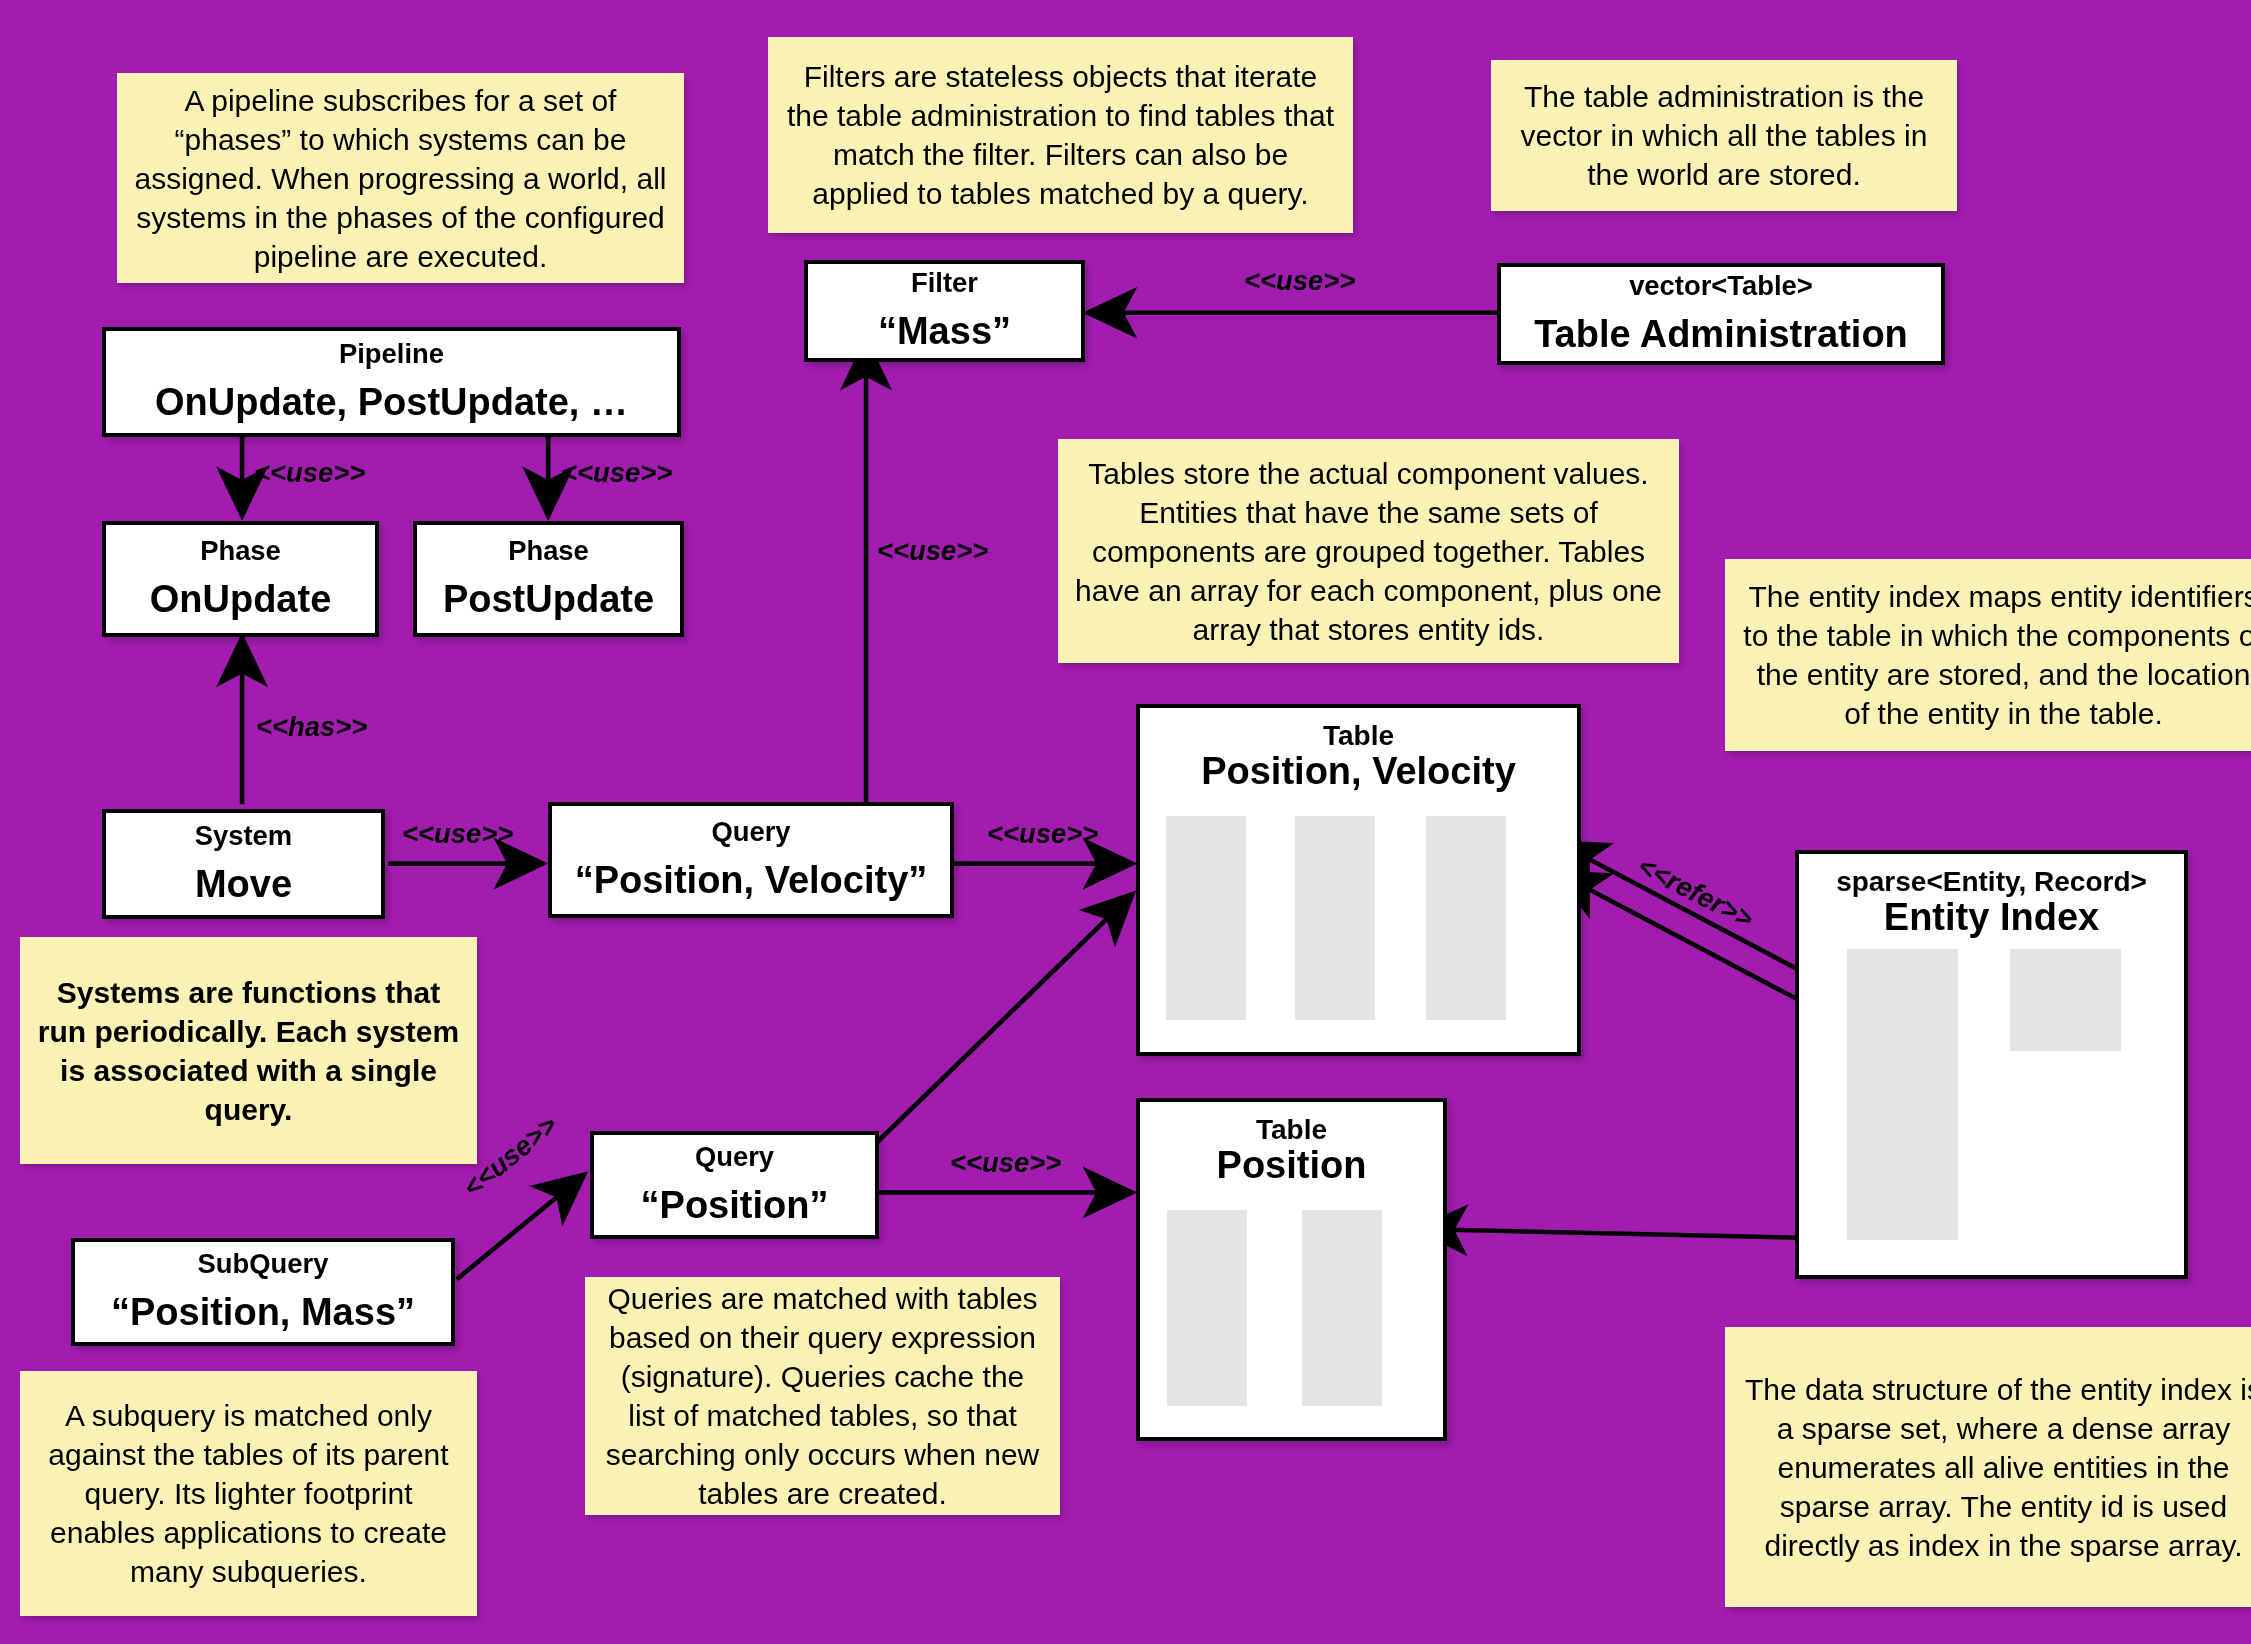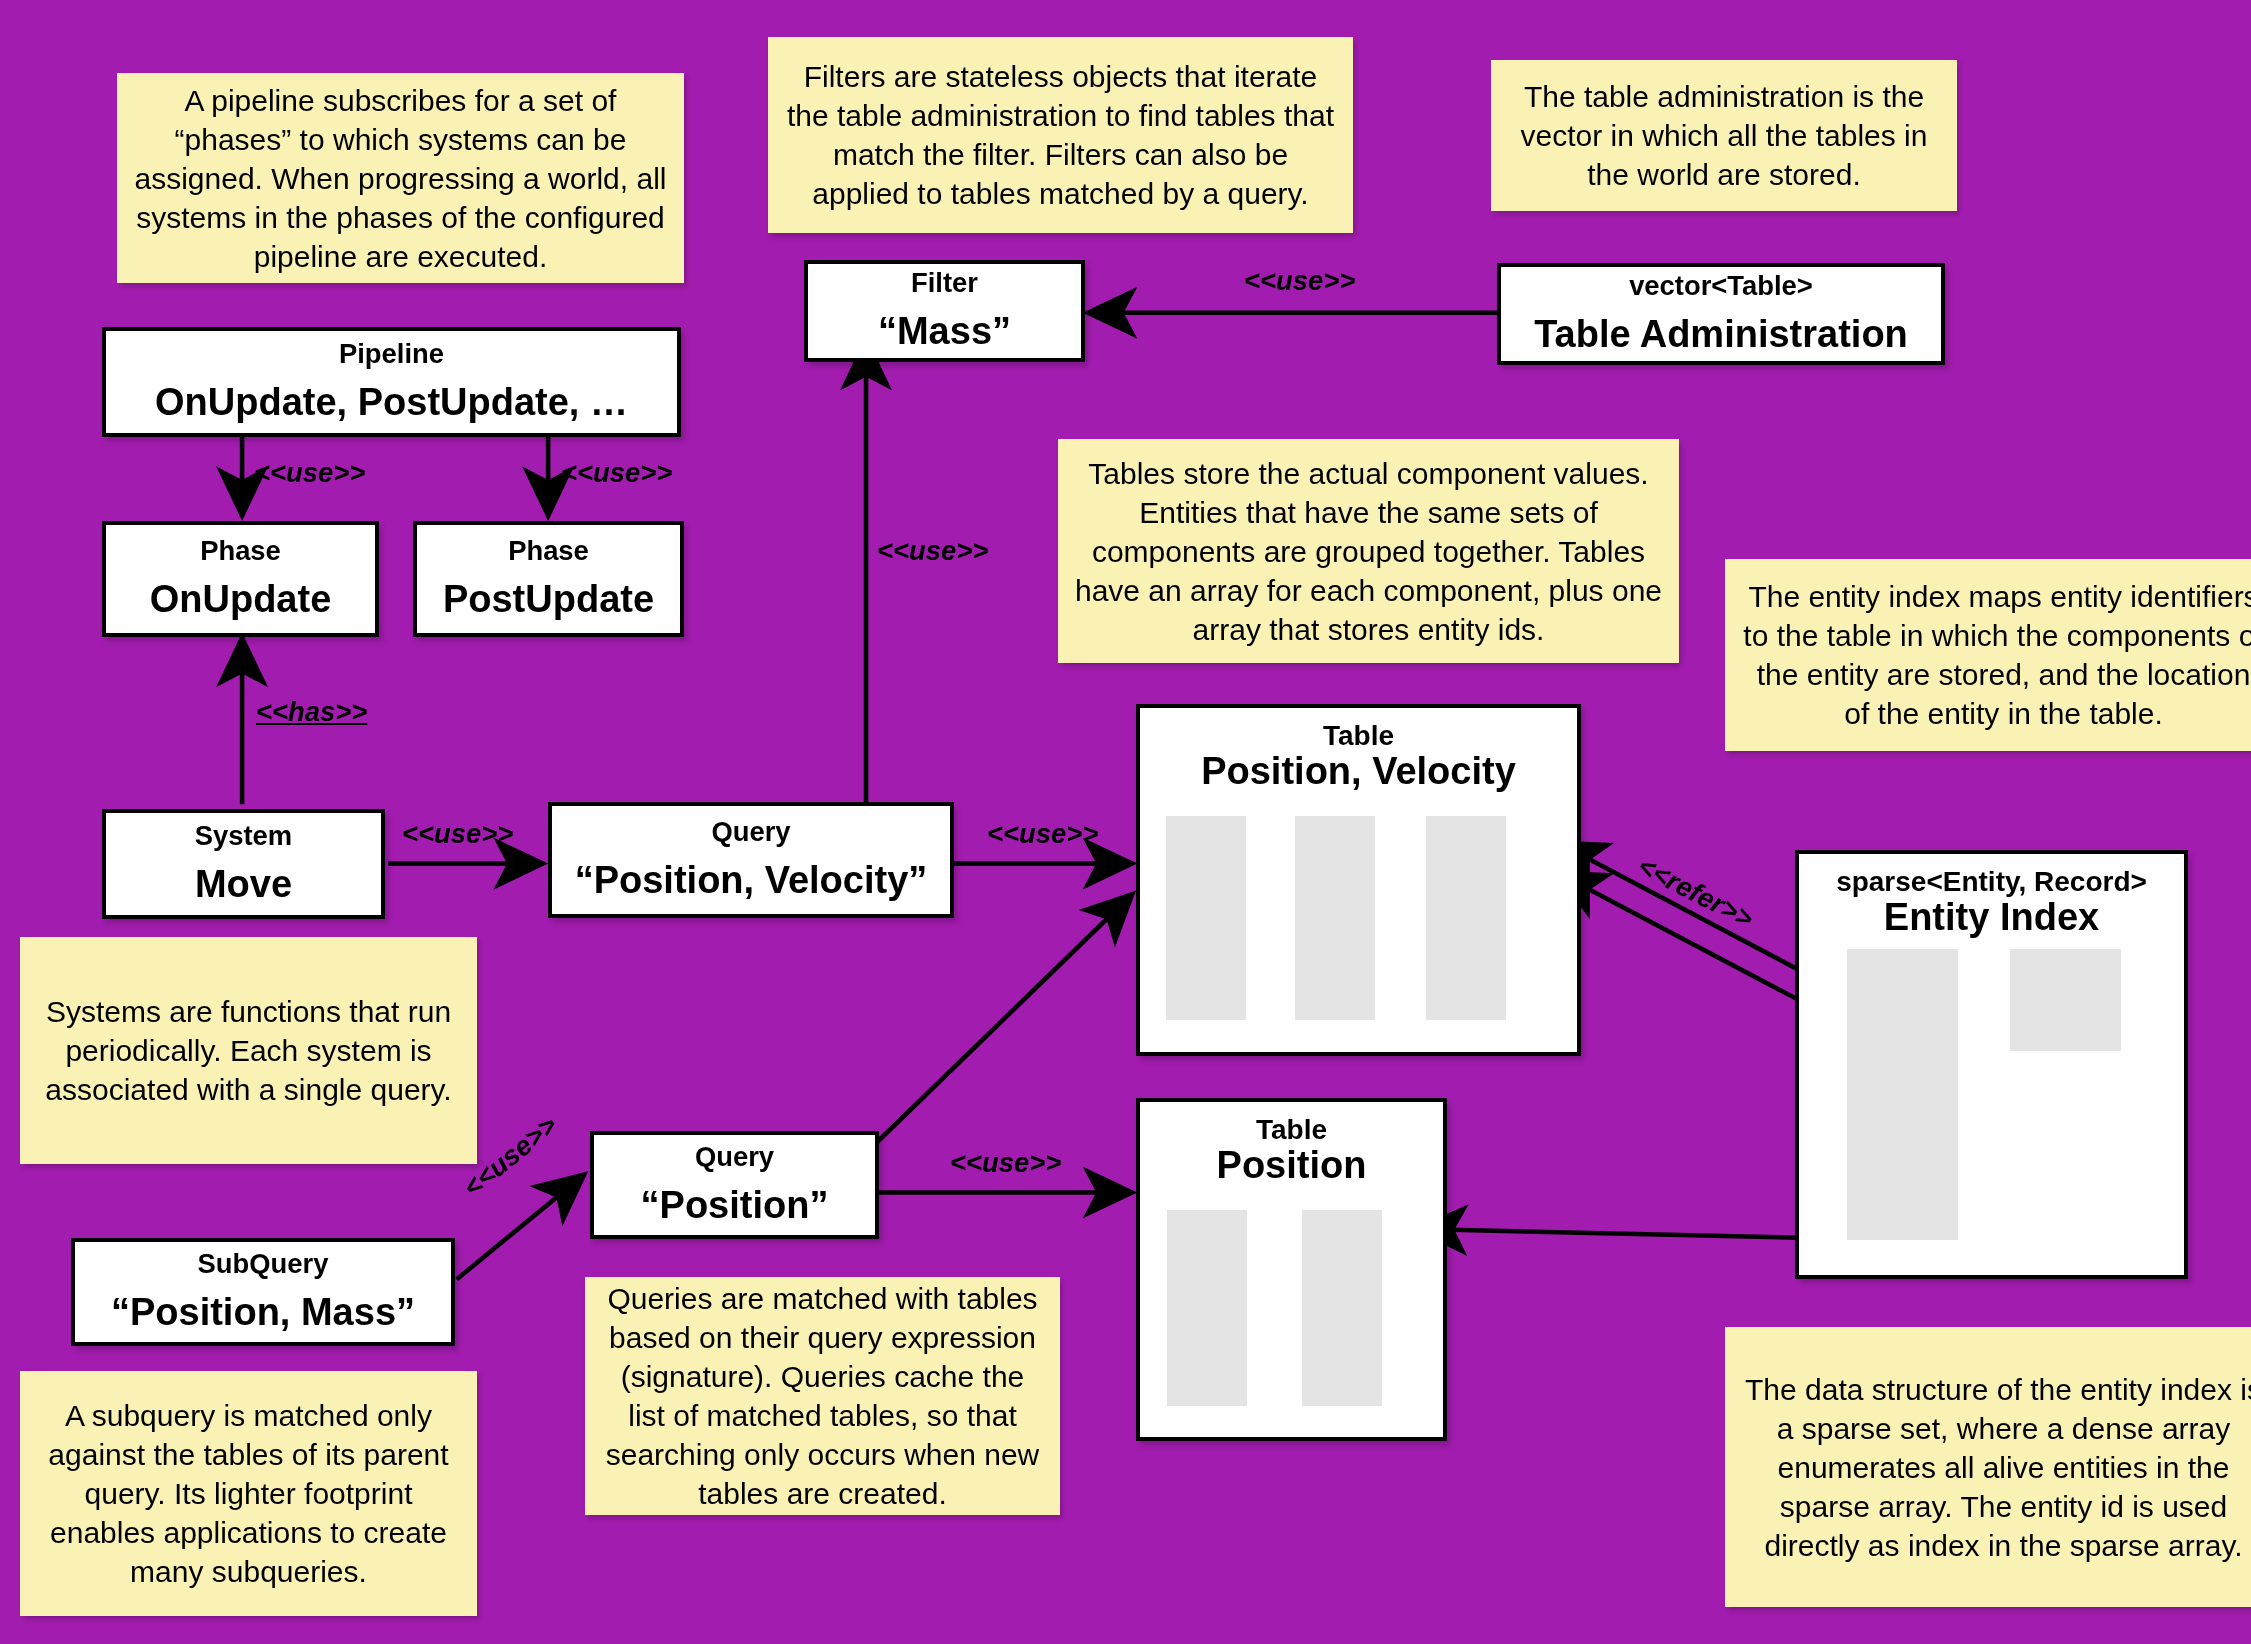--- a/index.html
+++ b/index.html
@@ -145,21 +145,21 @@
   <div class="note" style="left:117px; top:73px; width:567px; height:210px;">A pipeline subscribes for a set of “phases” to which systems can be assigned. When progressing a world, all systems in the phases of the configured pipeline are executed.</div>
 
   <div class="note" style="left:768px; top:37px; width:585px; height:196px;">Filters are stateless objects that iterate the table administration to find tables that match the filter. Filters can also be applied to tables matched by a query.</div>
 
   <div class="note" style="left:1491px; top:60px; width:466px; height:151px;">The table administration is the vector in which all the tables in the world are stored.</div>
 
   <div class="note" style="left:1058px; top:439px; width:621px; height:224px;">Tables store the actual component values. Entities that have the same sets of components are grouped together. Tables have an array for each component, plus one array that stores entity ids.</div>
 
   <div class="note" style="left:1725px; top:559px; width:557px; height:192px;">The entity index maps entity identifiers to the table in which the components of the entity are stored, and the location of the entity in the table.</div>
 
-  <div class="note" style="left:20px; top:937px; width:457px; height:227px;">Systems are functions that run periodically. Each system is associated with a single query.</div>
+  <div class="note" style="left:20px; top:937px; width:457px; height:227px;font-weight:bold;">Systems are functions that run periodically. Each system is associated with a single query.</div>
 
   <div class="note" style="left:585px; top:1277px; width:475px; height:238px;">Queries are matched with tables based on their query expression (signature). Queries cache the list of matched tables, so that searching only occurs when new tables are created.</div>
 
   <div class="note" style="left:20px; top:1371px; width:457px; height:245px;">A subquery is matched only against the tables of its parent query. Its lighter footprint enables applications to create many subqueries.</div>
 
   <div class="note" style="left:1725px; top:1327px; width:557px; height:280px;">The data structure of the entity index is a sparse set, where a dense array enumerates all alive entities in the sparse array. The entity id is used directly as index in the sparse array.</div>
 
   <div class="ubox" style="left:102px; top:327px; width:579px; height:110px;">
     <div class="stereo">Pipeline</div>
     <div class="nm">OnUpdate, PostUpdate, …</div>
@@ -230,21 +230,21 @@
       <div class="nm">Entity Index</div>
     </div>
     <div class="col" style="left:48px;  top:95px; width:111px; height:291px;"></div>
     <div class="col" style="left:211px; top:95px; width:111px; height:102px;"></div>
   </div>
 
   <div class="elabel" style="left:254px; top:457px;">&lt;&lt;use&gt;&gt;</div>
 
   <div class="elabel" style="left:561px; top:457px;">&lt;&lt;use&gt;&gt;</div>
 
-  <div class="elabel" style="left:256px; top:696px;text-decoration:underline;">&lt;&lt;has&gt;&gt;</div>
+  <div class="elabel" style="left:256px; top:711px;">&lt;&lt;has&gt;&gt;</div>
 
   <div class="elabel" style="left:402px; top:818px;">&lt;&lt;use&gt;&gt;</div>
 
   <div class="elabel" style="left:877px; top:535px;">&lt;&lt;use&gt;&gt;</div>
 
   <div class="elabel" style="left:1244px; top:265px;">&lt;&lt;use&gt;&gt;</div>
 
   <div class="elabel" style="left:987px; top:818px;">&lt;&lt;use&gt;&gt;</div>
 
   <div class="elabel" style="left:950px; top:1147px;">&lt;&lt;use&gt;&gt;</div>

